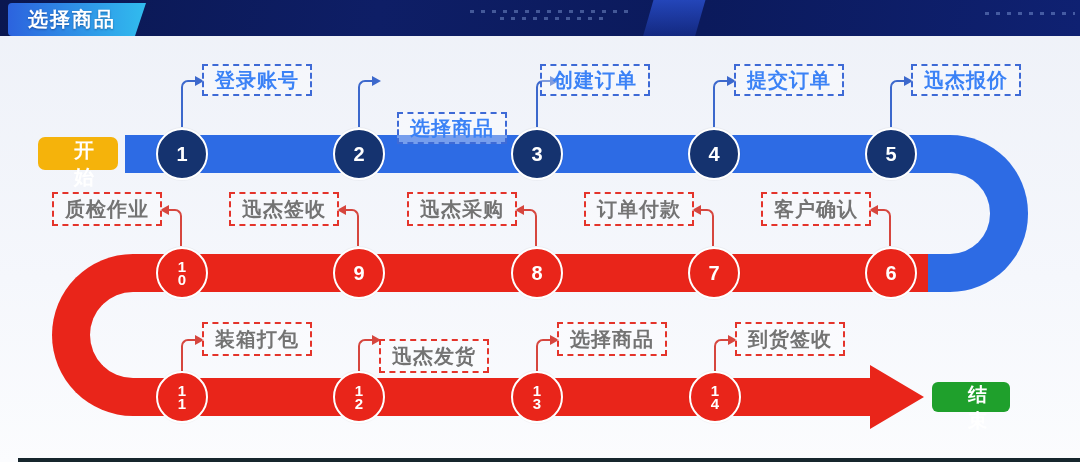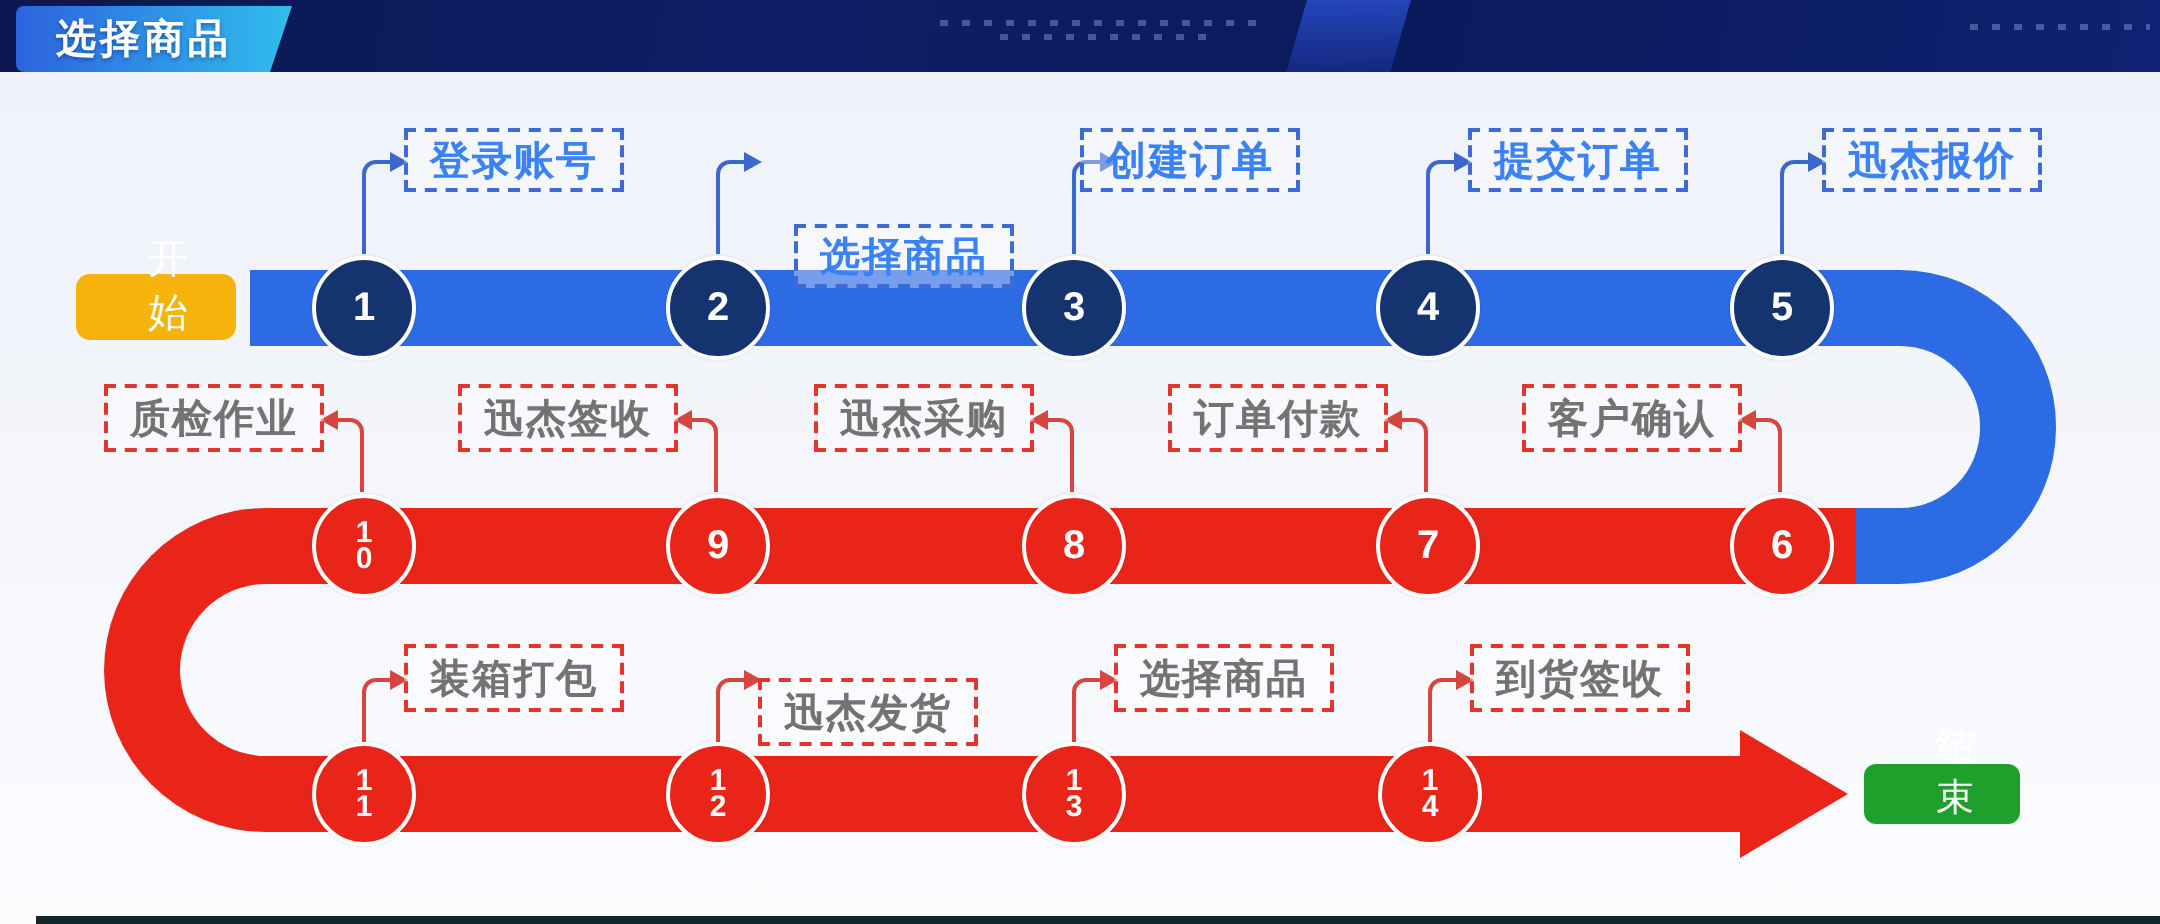--- a/index.html
+++ b/index.html
@@ -36,22 +36,22 @@
                  border:38px solid #2d6be4; border-left:none;
                  border-radius:0 78px 78px 0; }
   .uturn-left  { position:absolute; left:52px; top:254px; width:100px; height:162px;
                  border:38px solid #e9251a; border-right:none;
                  border-radius:81px 0 0 81px; }
   .flow-arrowhead { position:absolute; left:870px; top:365px; width:0; height:0;
                     border-left:54px solid #e9251a;
                     border-top:32px solid transparent; border-bottom:32px solid transparent; }
 
   
-  .pill { position:absolute; display:flex; align-items:flex-end; justify-content:center;
-          color:#fff; font-weight:400; letter-spacing:3px;padding-left:36px; }
+  .pill { position:absolute; display:flex; align-items:flex-start; justify-content:center;
+          color:#fff; font-weight:700; letter-spacing:3px;padding-left:36px; }
   .start { left:38px; top:137px; width:80px; height:33px; border-radius:7px;
            background:#f5b30b; font-size:20px; }
   .end   { left:932px; top:382px; width:78px; height:30px; border-radius:6px;
            background:#1fa02c; font-size:19px; }
 
   
   .circle { position:absolute; width:52px; height:52px; border-radius:50%;
             border:2px solid #fff; display:flex; align-items:center; justify-content:center;
             color:#fff; font-weight:700; font-size:20px; z-index:5;
             box-shadow:0 0 0 1px rgba(0,0,0,.03); }

